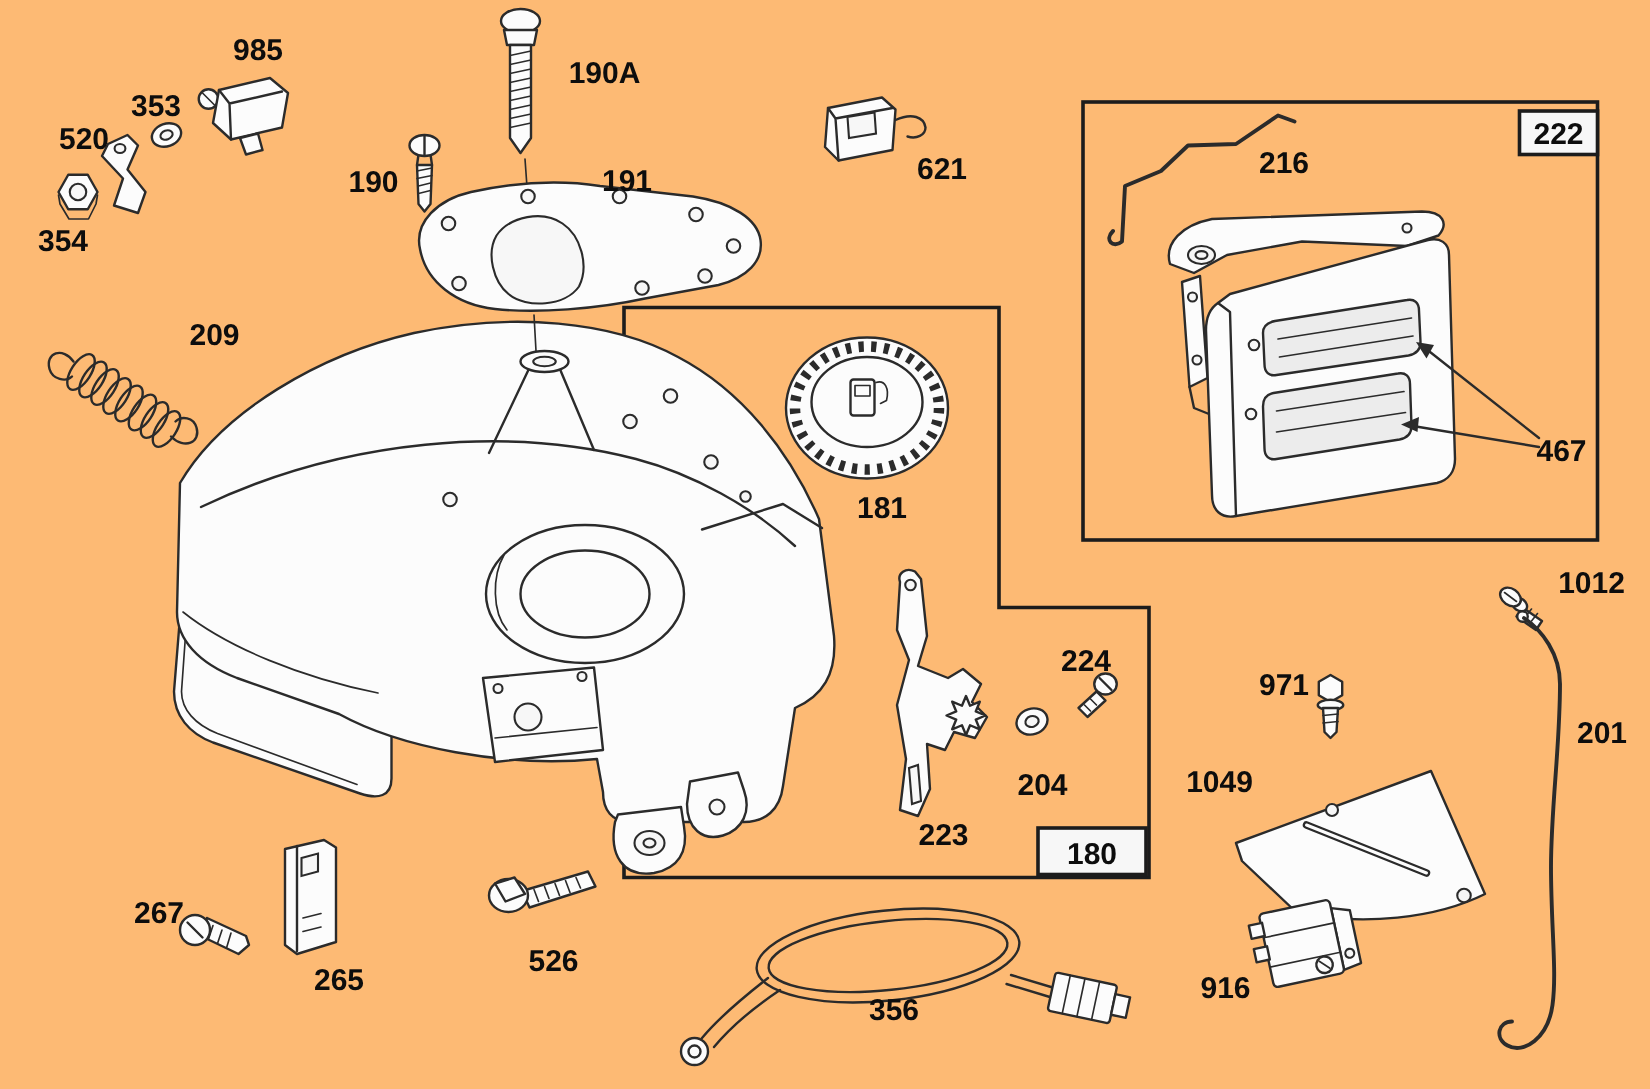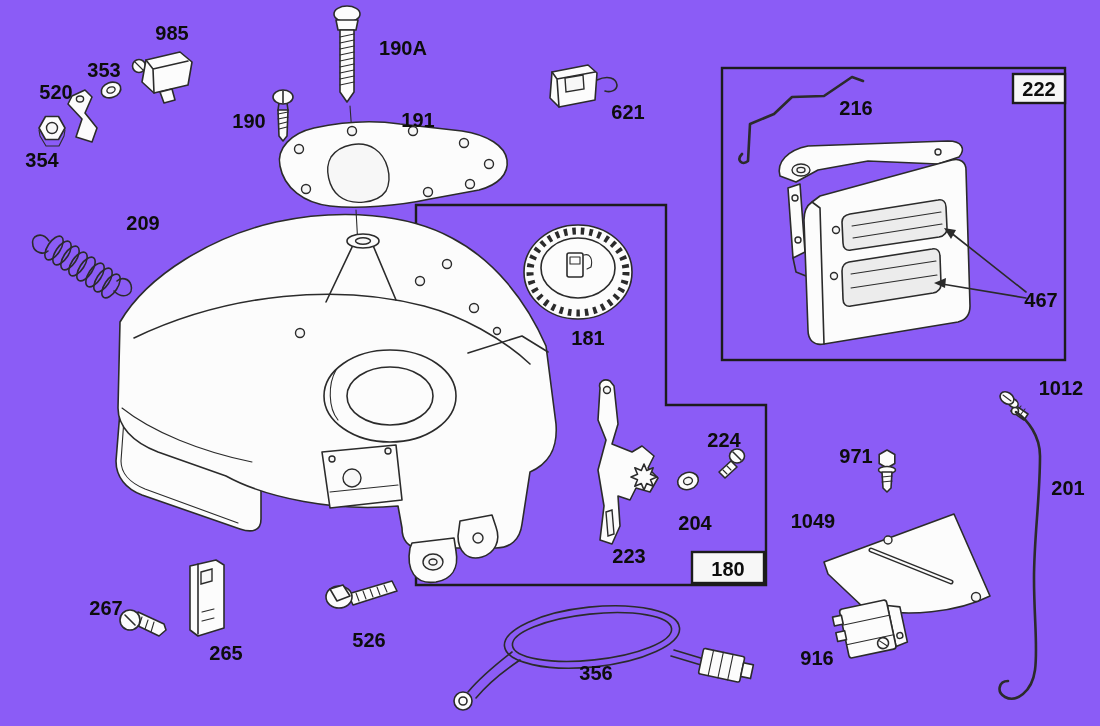--- a/index.html
+++ b/index.html
@@ -1,16 +1,16 @@
 <!DOCTYPE html>
 <html><head>
 <meta charset="utf-8">
 <style>
   html,body{margin:0;padding:0;background:#f7f7f7;}
-  .canvas{position:relative;width:1100px;height:726px;background:#8b5cf6;overflow:hidden;
+  .canvas{position:relative;width:1100px;height:726px;background:#fdba74;overflow:hidden;
           font-family:"Liberation Sans",sans-serif;}
   svg{display:block;}
   .ln{fill:none;stroke:#2b2b2b;stroke-width:1.6;stroke-linecap:round;stroke-linejoin:round;}
   .thin{stroke-width:1.1;}
   .thick{stroke-width:2.6;}
   .fl{fill:#fcfcfc;stroke:#2b2b2b;stroke-width:1.6;stroke-linejoin:round;stroke-linecap:round;}
   .fl2{fill:#ececec;stroke:#2b2b2b;stroke-width:1.6;stroke-linejoin:round;}
   .hole{fill:#f7f7f7;stroke:#2b2b2b;stroke-width:1.4;}
   .box{fill:none;stroke:#1c1c1c;stroke-width:2.4;}
   .lblbox{fill:#f7f7f7;stroke:#1c1c1c;stroke-width:2.4;}

